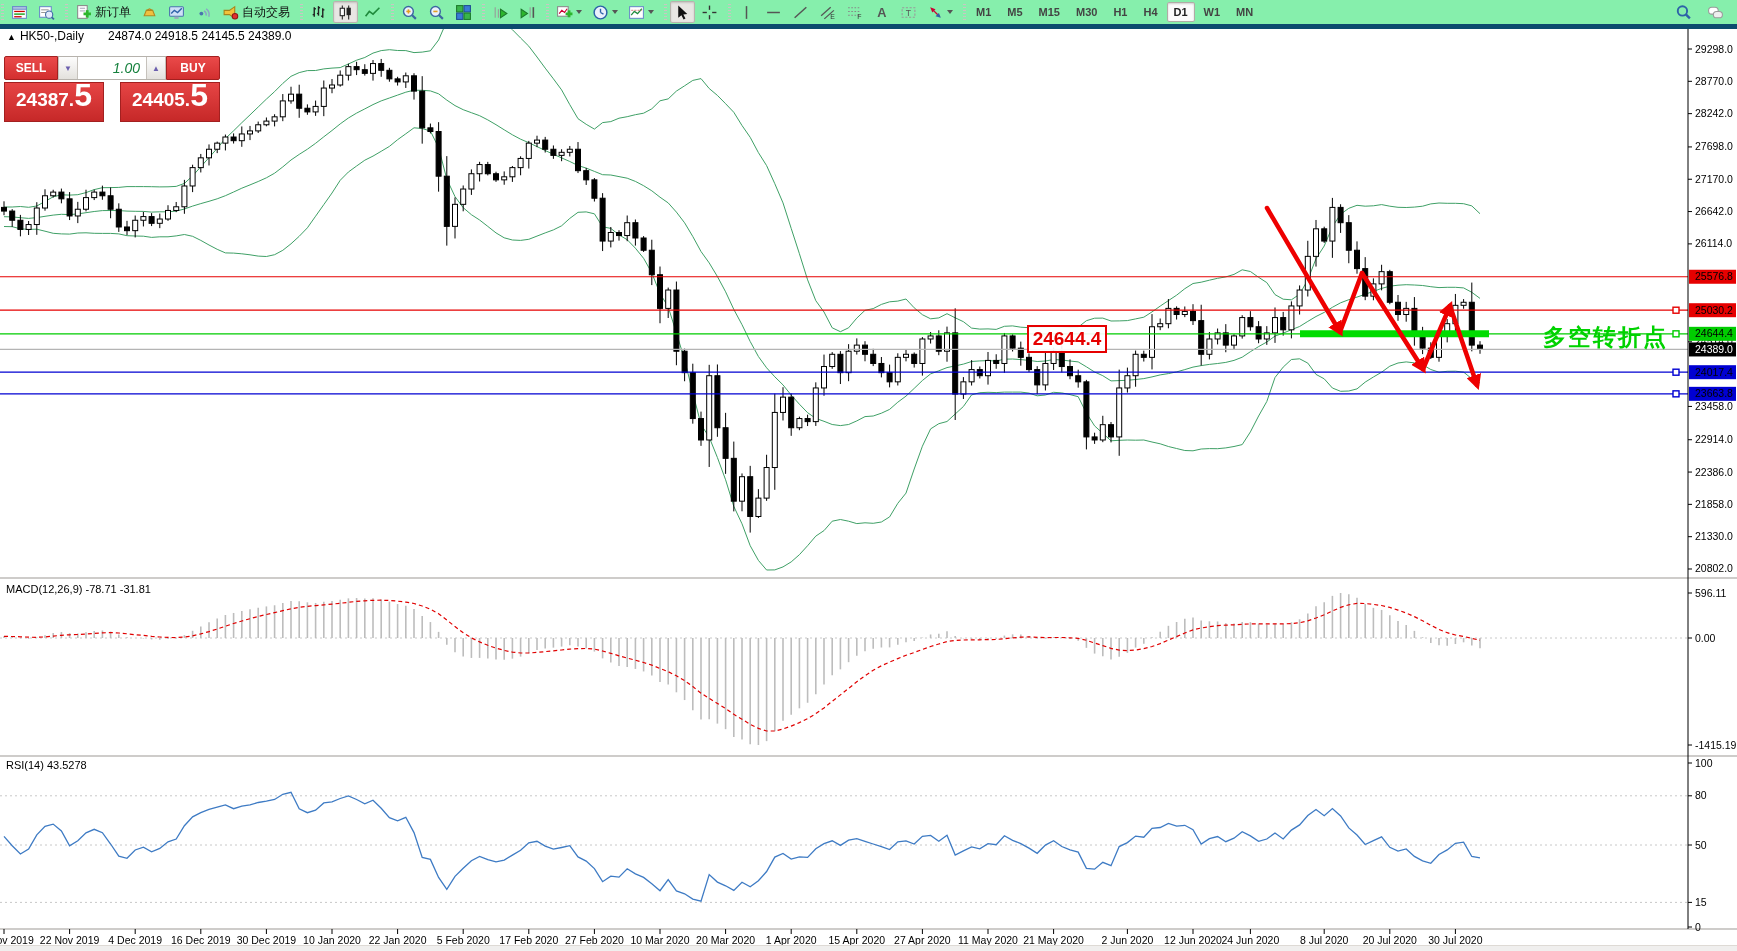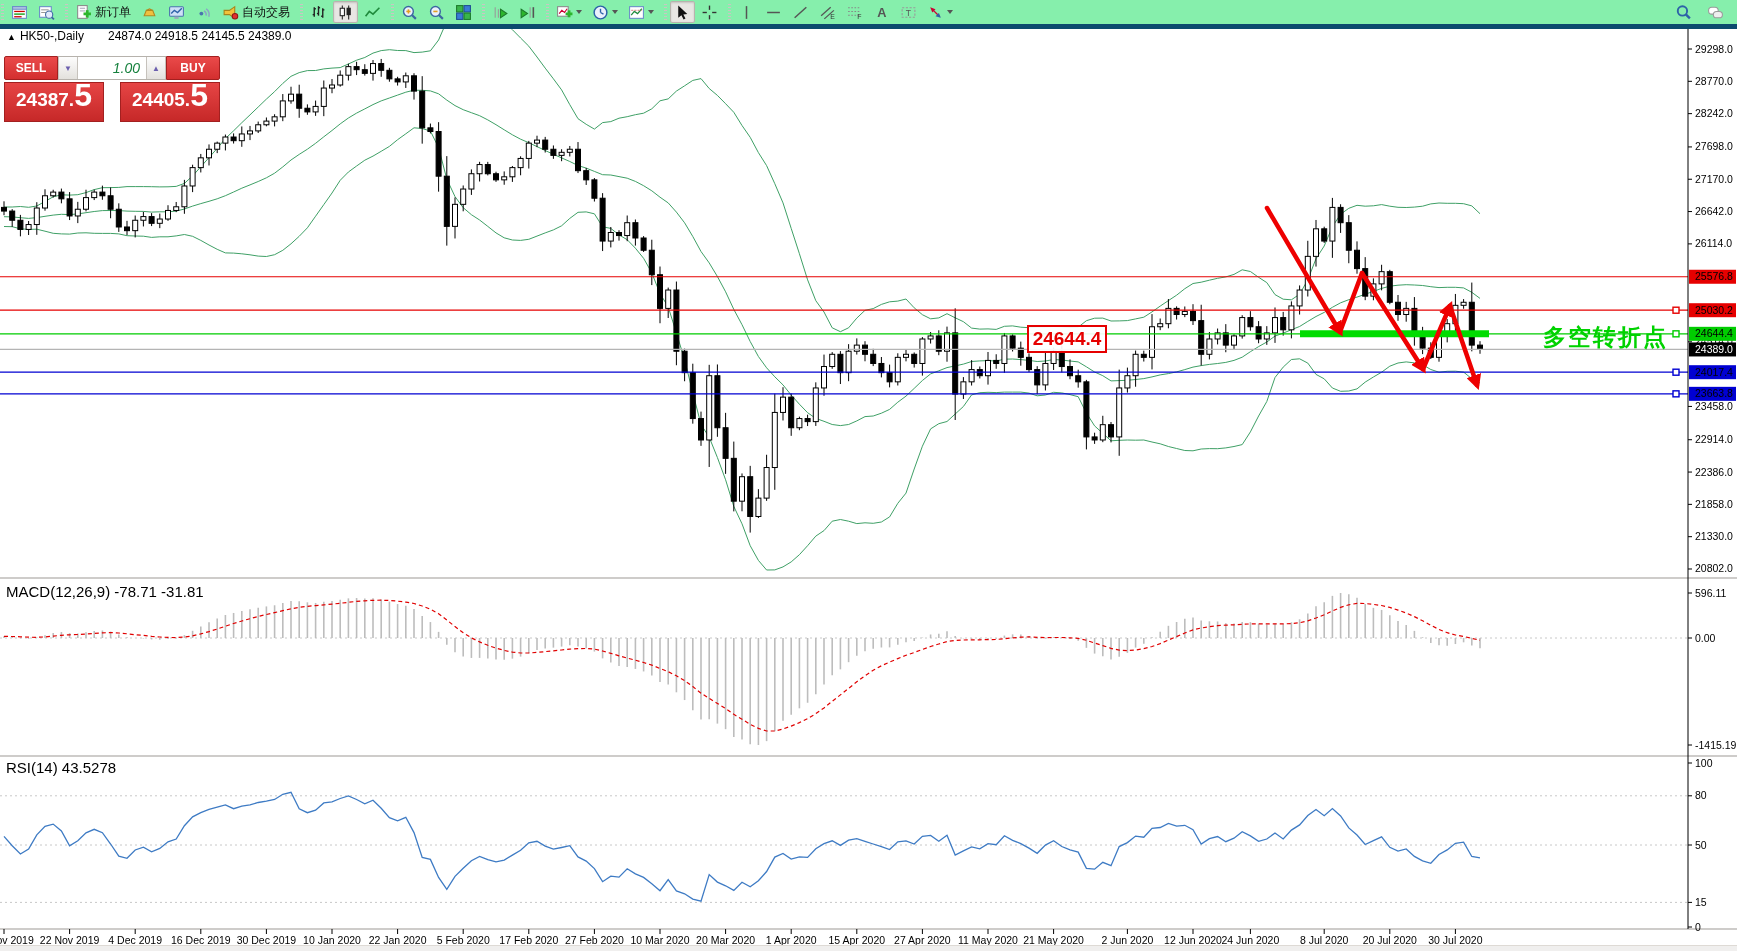--- a/index.html
+++ b/index.html
@@ -28,21 +28,21 @@
   #tp-sell{width:52px;border-radius:2px 0 0 2px;}
   #tp-buy{width:52px;border-radius:0 2px 2px 0;}
   #tp-spinner{flex:1;display:flex;border-top:1px solid #b6b2ac;border-bottom:1px solid #b6b2ac;background:#fff;}
   .sp-btn{width:18px;background:linear-gradient(#fdfdfd,#e3e1dd);border-left:1px solid #c6c2bc;border-right:1px solid #c6c2bc;color:#6b5fae;font-size:8px;display:flex;align-items:center;justify-content:center;}
   #tp-volume{flex:1;font-size:14px;color:#15803d;display:flex;align-items:center;justify-content:flex-end;padding-right:6px;background:#fff;font-style:italic;}
   #tp-row2{display:flex;margin-top:2px;height:40px;}
   .tp-price{flex:1;background:linear-gradient(#e64545,#c62828);border:1px solid #a32020;color:#fff;display:flex;align-items:flex-end;justify-content:center;padding-bottom:12px;}
   .tp-price + .tp-price{margin-left:16px;}
   .tp-price .main{font-size:19px;font-weight:bold;line-height:1;}
   .tp-price .big{font-size:32px;font-weight:bold;line-height:.8;}
-  #macd-label,#rsi-label{position:absolute;left:6px;font-size:15px;color:#000;z-index:4;white-space:nowrap;}
+  #macd-label,#rsi-label{position:absolute;left:6px;font-size:11px;color:#000;z-index:4;white-space:nowrap;}
   #macd-label{top:583px;}
   #rsi-label{top:759px;}
   #price-box{position:absolute;left:1027px;top:325px;width:76px;height:24px;border:2px solid #e60000;color:#e60000;background:rgba(255,255,255,.92);font-size:19px;font-weight:bold;display:flex;align-items:center;justify-content:center;z-index:4;}
   #cn-note{position:absolute;left:1519px;top:322px;font-size:23px;font-weight:bold;color:#00d200;letter-spacing:2px;z-index:4;white-space:nowrap;margin-left:24px;}
   #chart-svg{position:absolute;left:0;top:0;z-index:1;}
   #bottom-strip{position:absolute;left:0;bottom:0;width:1737px;height:5px;background:#f0efee;border-top:1px solid #dedad5;z-index:3;}
 </style>
 </head>
 <body>
 
@@ -323,20 +323,31 @@
         <div class="tb-btn">
           <span>
             <svg width="17" height="17" viewBox="0 0 16 16">
               <polygon points="3,3 8,5 5,8" fill="#c03"></polygon>
               <line x1="6" y1="6" x2="12" y2="12" stroke="#c03" stroke-width="1.3"></line>
               <polygon points="13,13 8,11.5 11.2,8.5" fill="#2d62a8"></polygon>
             </svg>
           </span>
           <span class="tb-caret"></span>
         </div>
+      </div>
+      <div class="tb-group">
+        <div class="tf-btn">M1</div>
+        <div class="tf-btn">M5</div>
+        <div class="tf-btn">M15</div>
+        <div class="tf-btn">M30</div>
+        <div class="tf-btn">H1</div>
+        <div class="tf-btn">H4</div>
+        <div class="tf-btn active">D1</div>
+        <div class="tf-btn">W1</div>
+        <div class="tf-btn">MN</div>
       </div>
       <div id="tb-right">
         <div class="tb-btn">
           <span>
             <svg width="17" height="17" viewBox="0 0 16 16">
               <circle cx="7" cy="6.5" r="4.4" fill="none" stroke="#2d62a8" stroke-width="1.8"></circle>
               <line x1="10.2" y1="9.8" x2="14" y2="13.6" stroke="#2d62a8" stroke-width="2.2"></line>
             </svg>
           </span>
         </div>

